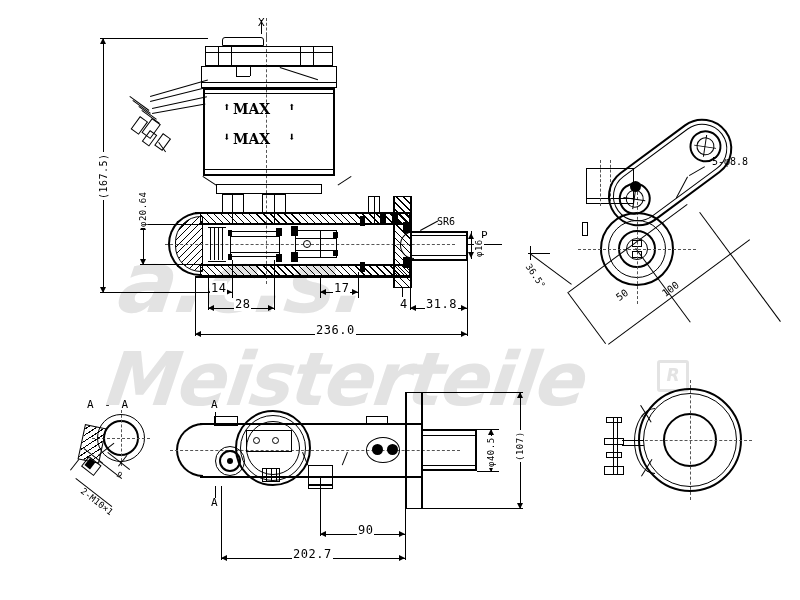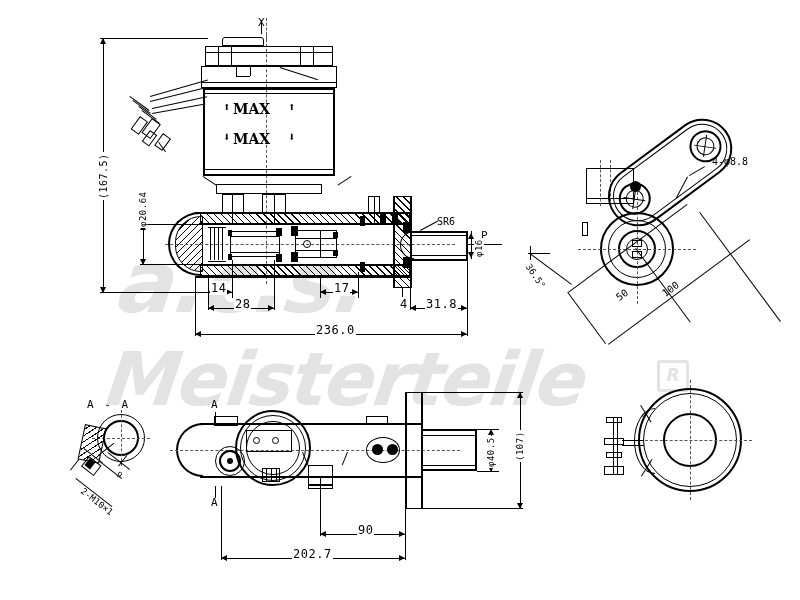--- a/index.html
+++ b/index.html
@@ -280,21 +280,21 @@
     <div class="circ2" style="left:618px;top:230px;width:38px;height:38px;"></div>
     <div class="circ" style="left:626px;top:238px;width:22px;height:22px;"></div>
     <div class="box" style="left:632px;top:240px;width:10px;height:7px;"></div>
     <div class="box" style="left:632px;top:251px;width:10px;height:7px;"></div>
     <div class="cl" style="left:578px;top:249px;width:118px;"></div>
     <div class="clv" style="left:637px;top:192px;height:112px;"></div>
 
     <div class="dot" style="left:630px;top:181px;width:11px;height:11px;"></div>
     <div class="box" style="left:582px;top:222px;width:6px;height:14px;"></div>
 
-    <div class="lbl" style="left:712px;top:156px;font-size:10px;">4-φ8.8</div>
+    <div class="lbl" style="left:712px;top:156px;font-size:10px;">5-φ8.8</div>
     <div class="ln" style="left:705px;top:167px;width:18px;height:1px;transform-origin:left top;transform:rotate(150deg);"></div>
     <div class="ln" style="left:688px;top:177px;width:24px;height:1px;transform-origin:left top;transform:rotate(118deg);"></div>
 
     <div class="lblrot" style="left:532px;top:262px;transform:rotate(56deg);font-size:9px;">36.5°</div>
     <div class="ln h" style="left:528px;top:253px;width:22px;"></div>
     <div class="ln" style="left:530px;top:253px;width:52px;height:1px;transform-origin:left top;transform:rotate(36.5deg);"></div>
     <div class="ln v" style="left:530px;top:246px;height:14px;"></div>
 
     <div class="ln" style="left:636px;top:248px;width:92px;height:1px;transform-origin:left top;transform:rotate(53.5deg);"></div>
     <div class="ln" style="left:700px;top:212px;width:136px;height:1px;transform-origin:left top;transform:rotate(53.5deg);"></div>

